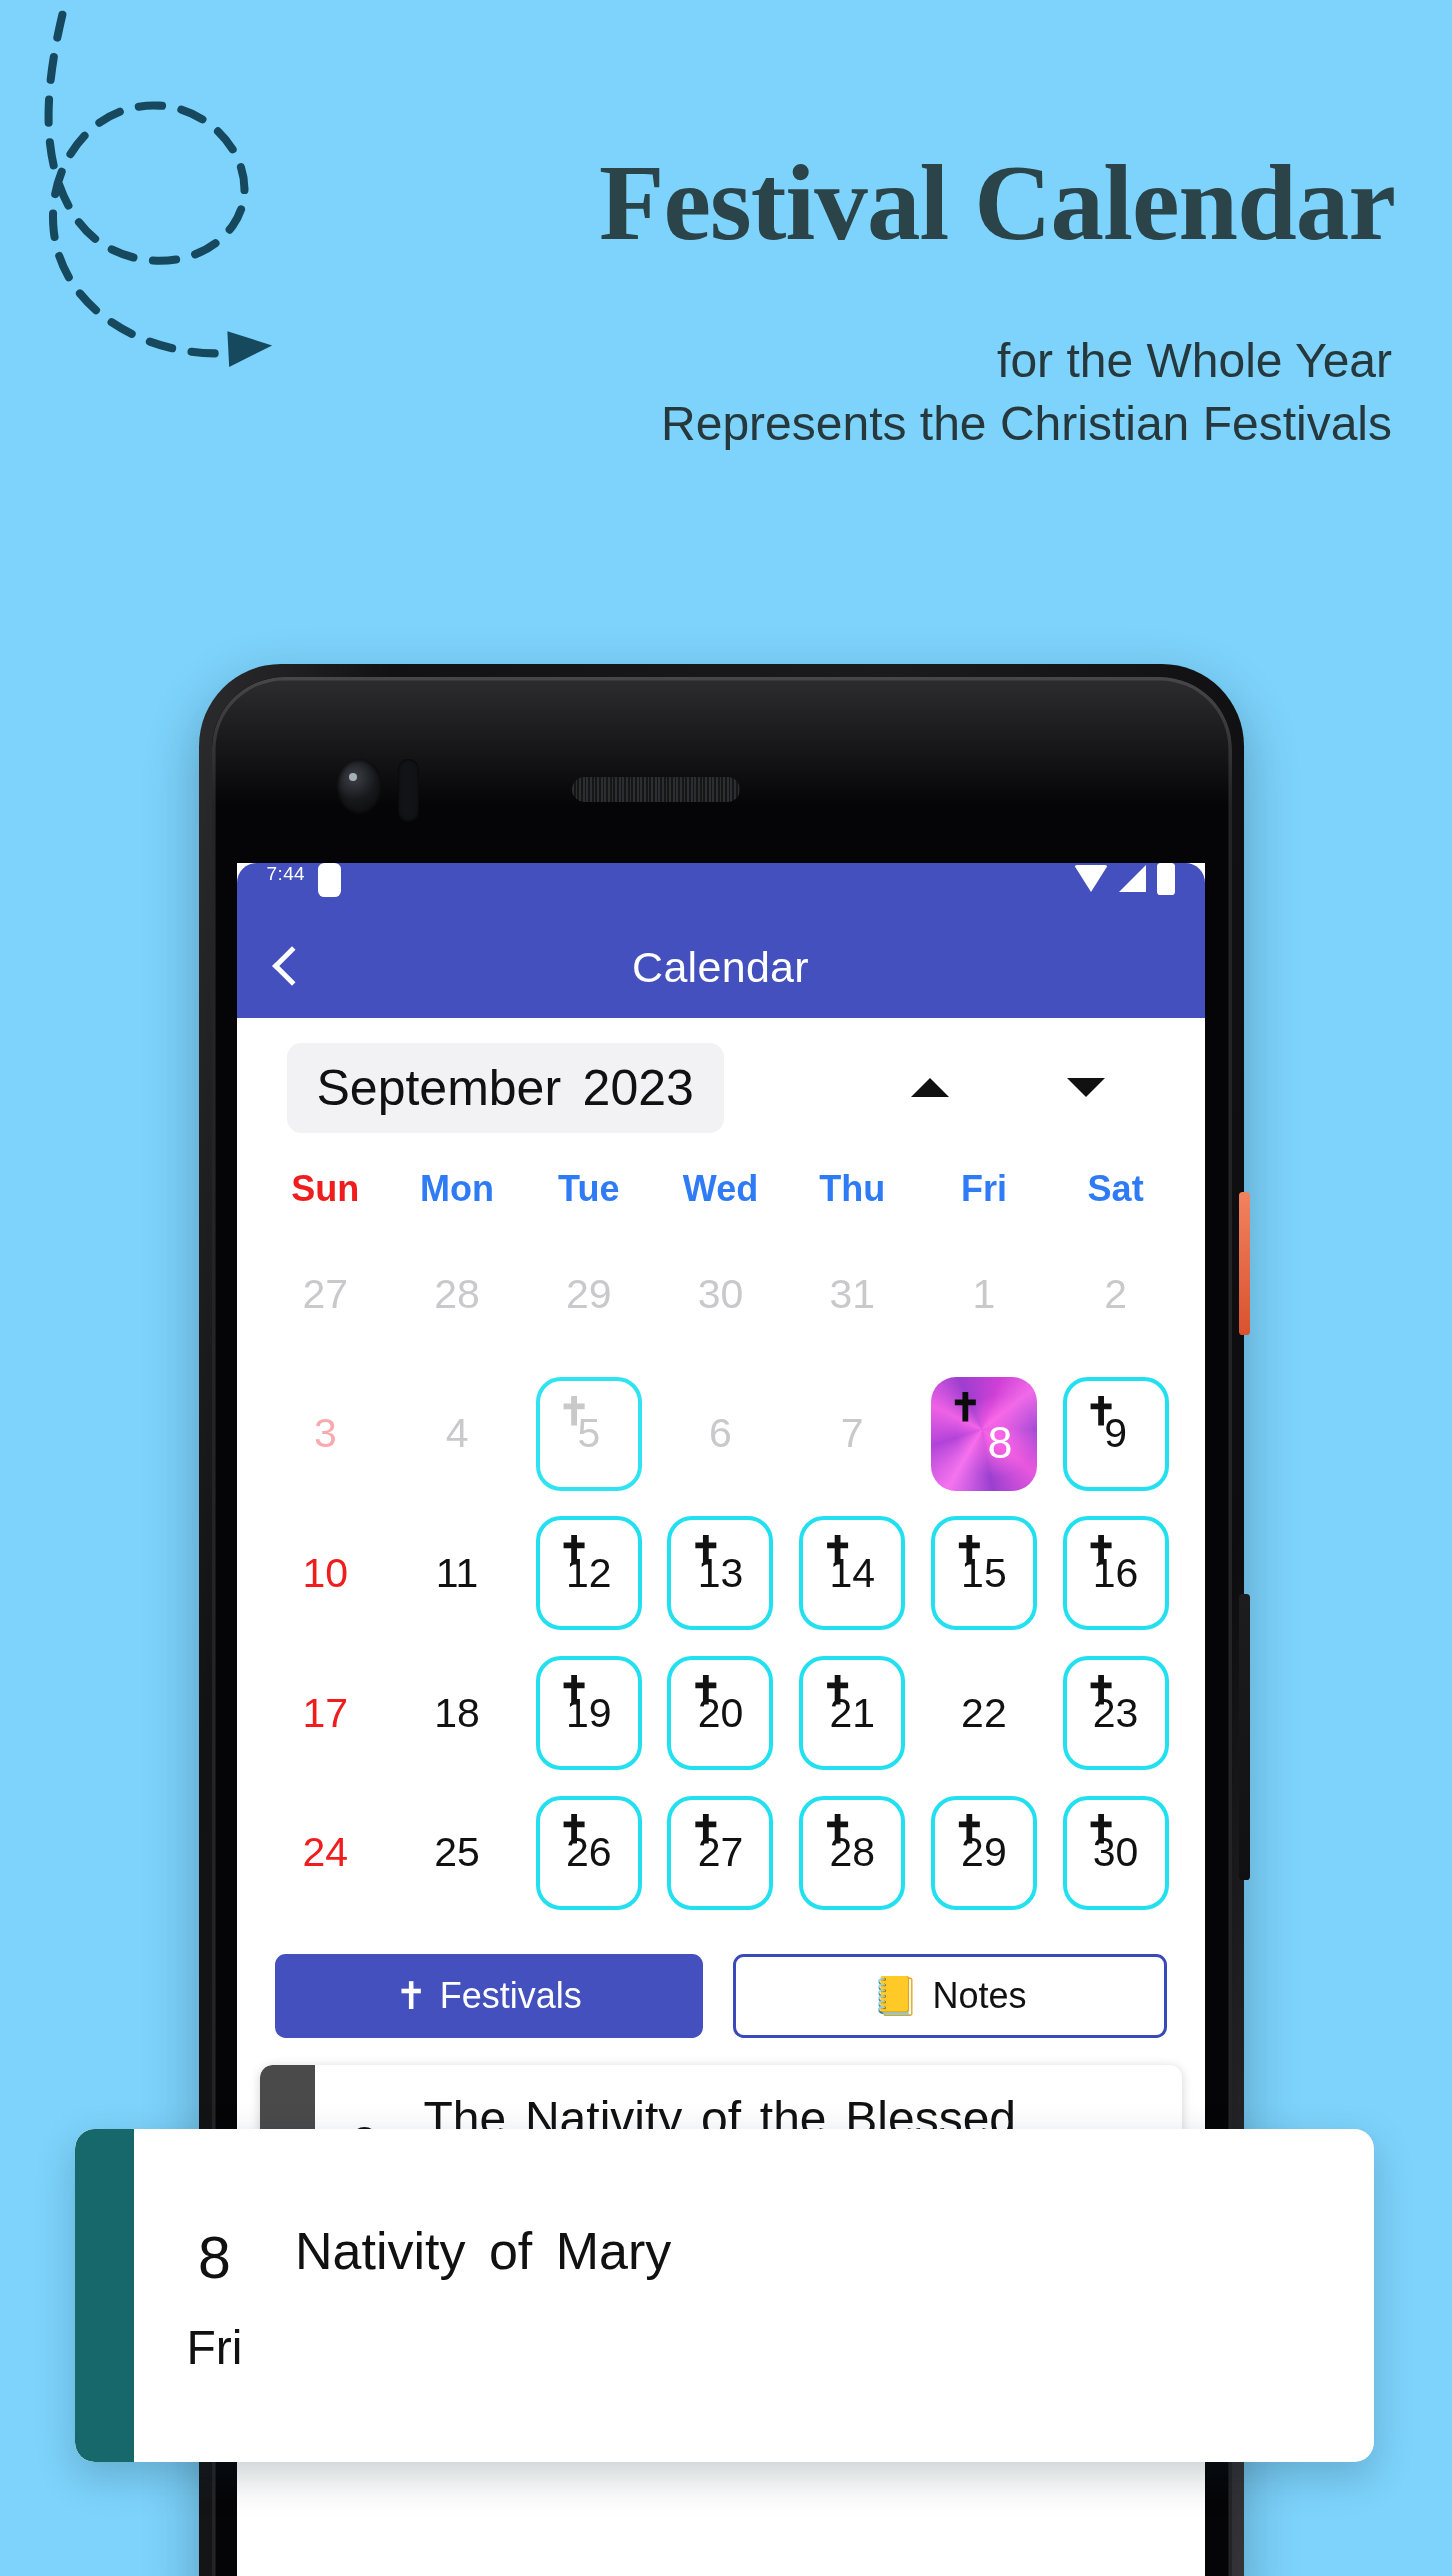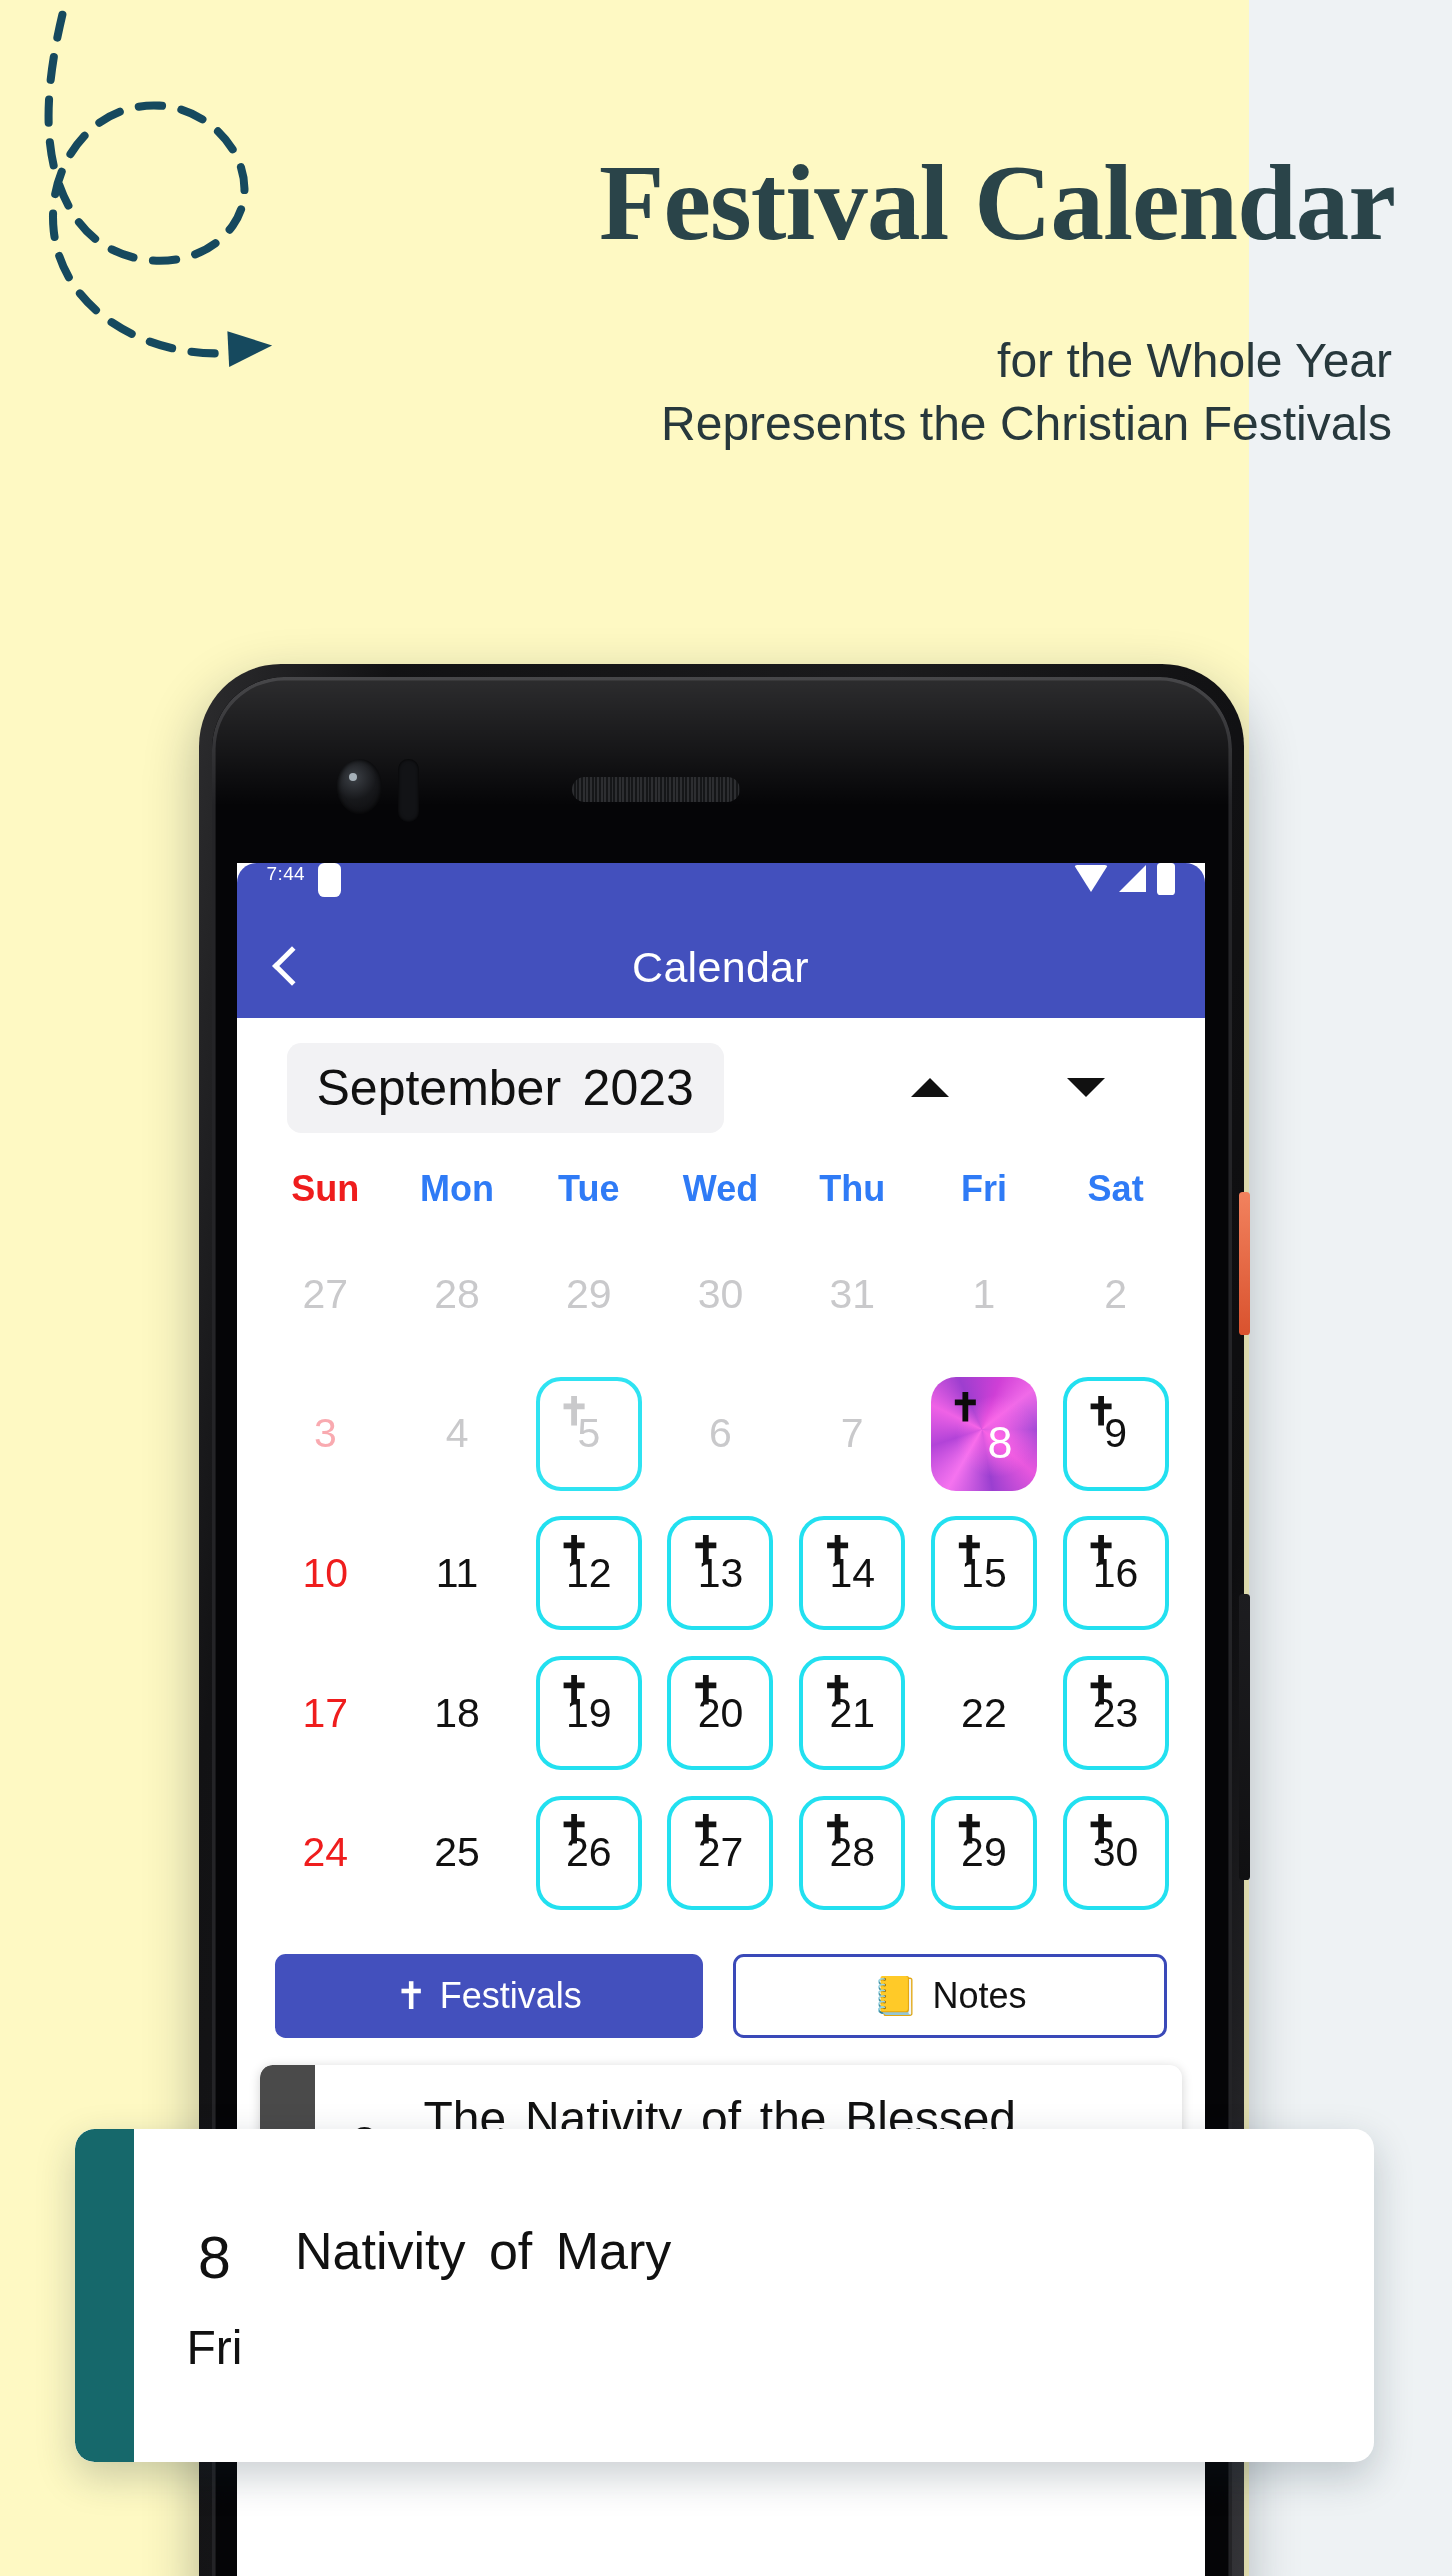--- a/index.html
+++ b/index.html
@@ -2,21 +2,21 @@
 <html style="font-size:14.3px"><head>
 <meta charset="utf-8">
 <style>
   * { box-sizing: border-box; margin: 0; padding: 0; }
   html, body {
     width: 1453px; height: 2576px;
     background: #eef2f4;
     font-family: "Liberation Sans", sans-serif;
     overflow: hidden;
   }
-  #root { position: relative; width: 1249px; height: 2576px; background: #fef9c3; }
+  #root { position: relative; width: 1452px; height: 2576px; background: #7dd3fc; }
 
   
   .deco-spiral { position: absolute; left: 9px; top: -9px; width: 358px; height: 385px; }
 
   
   .promo-title {
     position: absolute; left: 0; top: 150px; width: 1395px;
     text-align: right;
     font-family: "Liberation Serif", serif;
     font-weight: bold;

